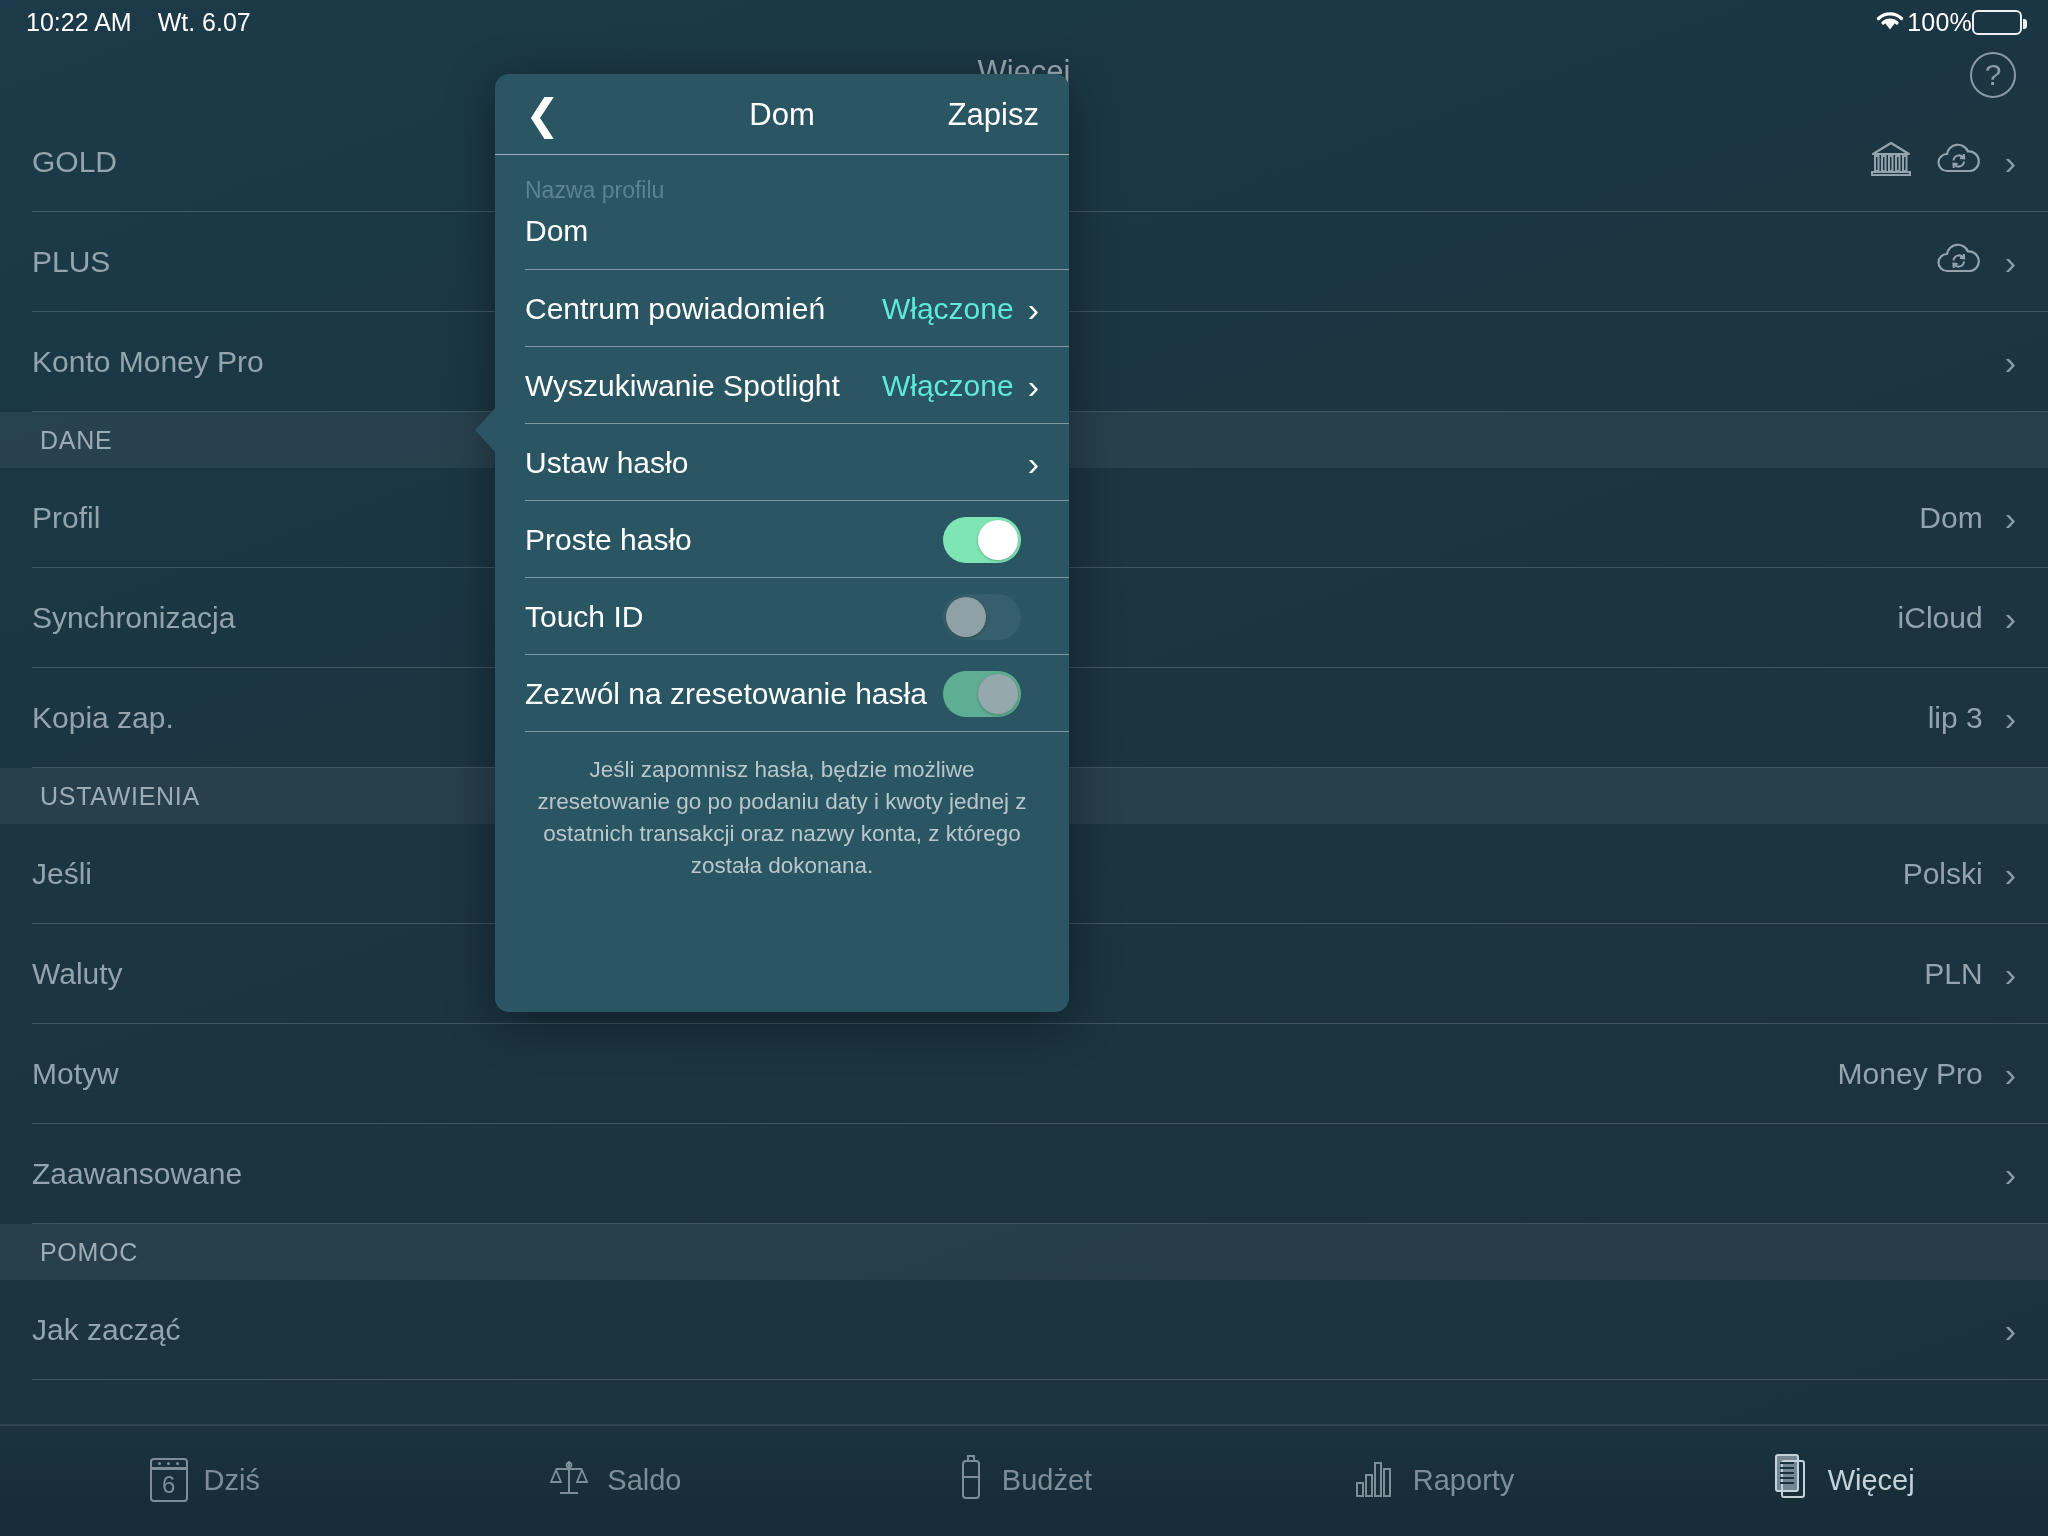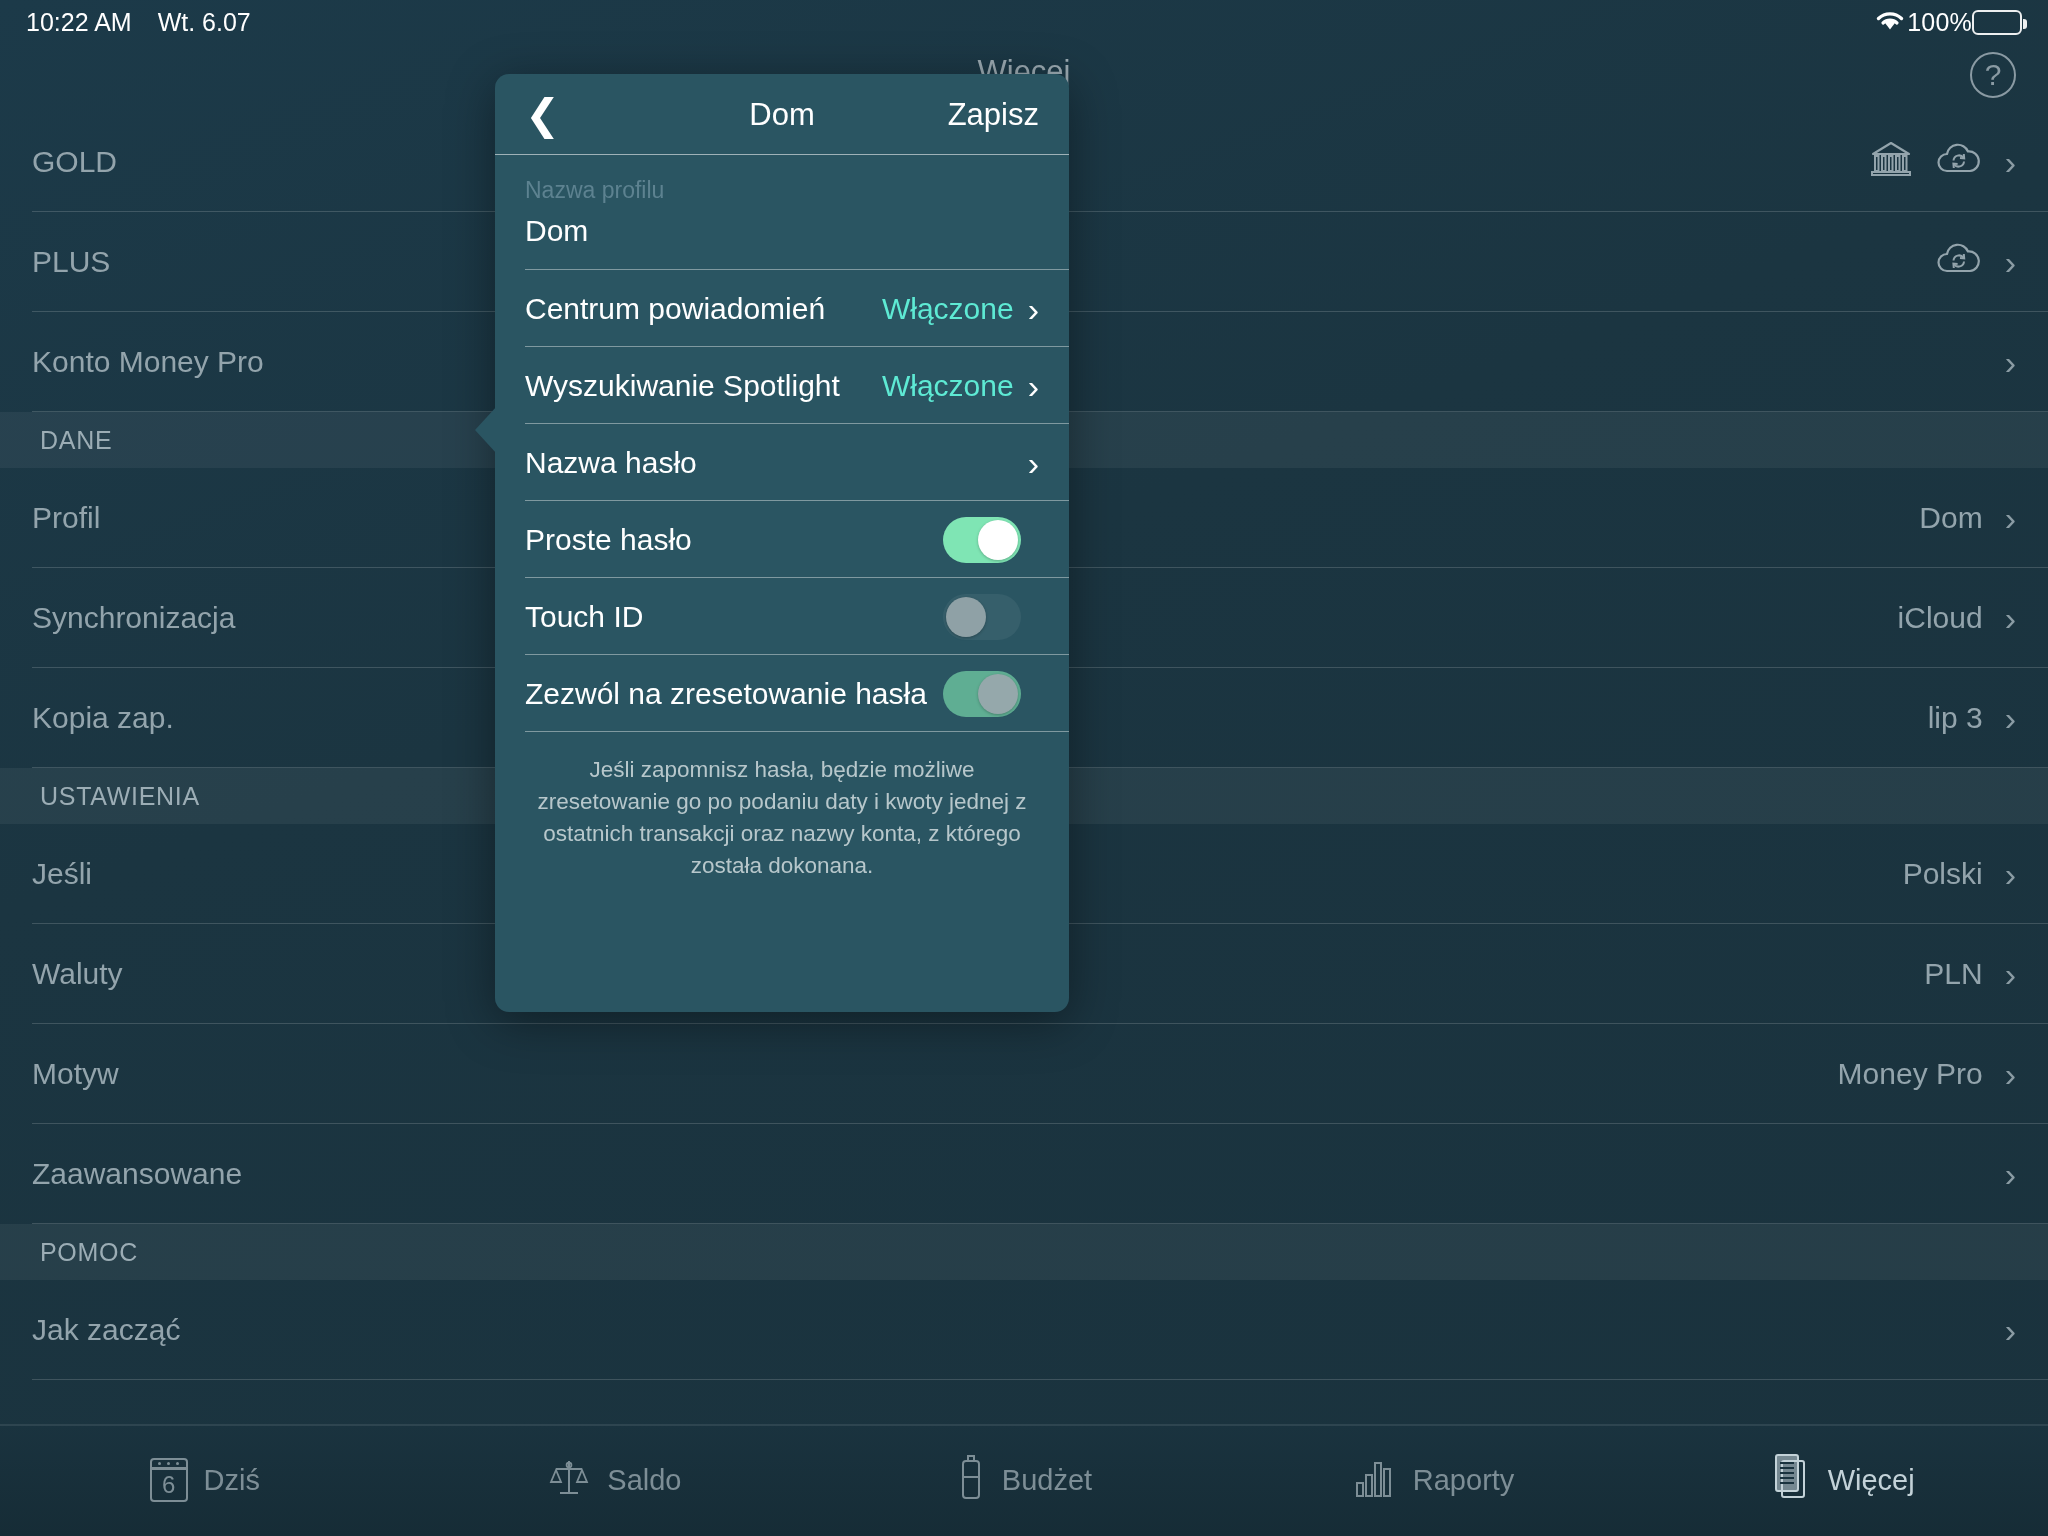--- a/index.html
+++ b/index.html
@@ -442,21 +442,21 @@
         <span class="pr-chev">›</span>
       </div>
 
       <div class="pop-row">
         <span>Wyszukiwanie Spotlight</span>
         <span class="pr-val">Włączone</span>
         <span class="pr-chev">›</span>
       </div>
 
       <div class="pop-row">
-        <span>Nazwa hasło</span>
+        <span>Ustaw hasło</span>
         <span class="pr-val"></span>
         <span class="pr-chev">›</span>
       </div>
 
       <div class="pop-row toggle-row">
         <span>Proste hasło</span>
         <span class="switch on">
             <span class="knob"></span>
           </span>
       </div>

